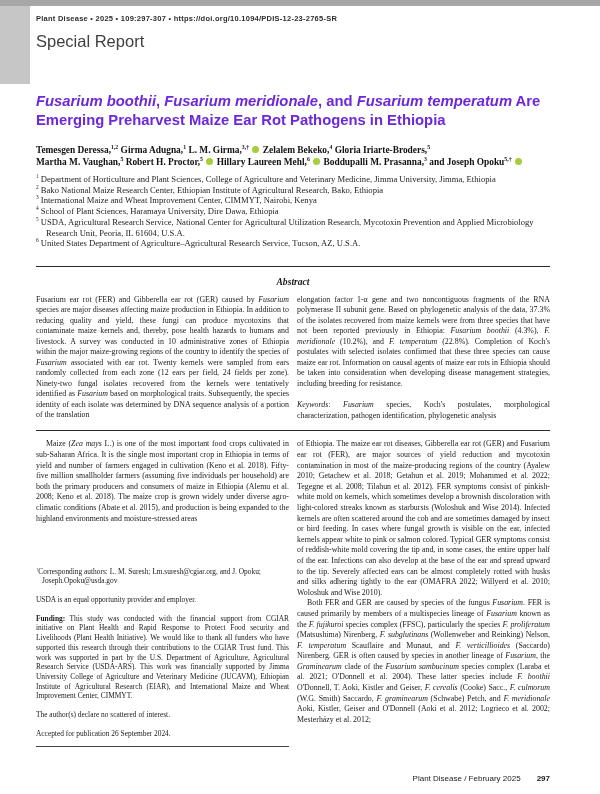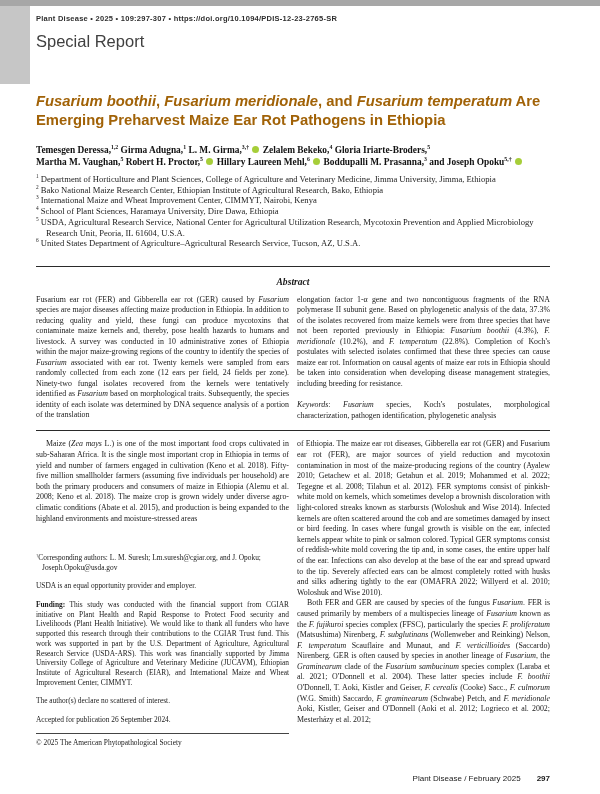--- a/index.html
+++ b/index.html
@@ -18,21 +18,21 @@
   .journal-meta{
     font-family:"Liberation Sans", sans-serif;
     font-size:7.5px;font-weight:bold;letter-spacing:.25px;color:#2e2e2e;
   }
   .article-type{
     font-family:"Liberation Sans", sans-serif;
     font-size:16.5px;color:#404040;margin-top:9px;
   }
   .article-title{
     font-family:"Liberation Sans", sans-serif;
-    font-weight:bold;font-size:14.8px;line-height:19px;color:#a16207;
+    font-weight:bold;font-size:14.8px;line-height:19px;color:#6d28d9;
     margin-top:41px;
   }
   .authors{
     font-weight:bold;font-size:9.4px;line-height:11.5px;margin-top:15px;color:#111;
   }
   sup{font-size:62%;line-height:0;vertical-align:super;}
   .orcid-dot{
     display:inline-block;width:7px;height:7px;border-radius:50%;
     background:var(--orcid,#A6CE39);margin:0 1px;
   }
@@ -109,21 +109,20 @@
     <div class="twocol body-cols">
       <div class="col body-col">
         <div class="body-text indent"><span>Maize (</span><span style="font-style: italic;">Zea mays</span><span> L.) is one of the most important food crops cultivated in sub-Saharan Africa. It is the single most important crop in Ethiopia in terms of yield and number of farmers engaged in cultivation (Keno et al. 2018). Fifty-five million smallholder farmers (assuming five individuals per household) are both the primary producers and consumers of maize in Ethiopia (Alemu et al. 2008; Keno et al. 2018). The maize crop is grown widely under diverse agro-climatic conditions (Abate et al. 2015), and production is being expanded to the highland environments and moisture-stressed areas</span></div>
         <div class="footnotes">
           <div class="fn fn-hang"><sup>†</sup><span>Corresponding authors: L. M. Suresh; Lm.suresh@cgiar.org, and J. Opoku; Joseph.Opoku@usda.gov</span></div>
           <div class="fn">USDA is an equal opportunity provider and employer.</div>
           <div class="fn fn-justify"><span style="font-weight: bold;">Funding:</span><span> This study was conducted with the financial support from CGIAR initiative on Plant Health and Rapid Response to Protect Food security and Livelihoods (Plant Health Initiative). We would like to thank all funders who have supported this research through their contributions to the CGIAR Trust fund. This work was supported in part by the U.S. Department of Agriculture, Agricultural Research Service (USDA-ARS). This work was financially supported by Jimma University College of Agriculture and Veterinary Medicine (JUCAVM), Ethiopian Institute of Agricultural Research (EIAR), and International Maize and Wheat Improvement Center, CIMMYT.</span></div>
           <div class="fn">The author(s) declare no scattered of interest.</div>
           <div class="fn">Accepted for publication 26 September 2024.</div>
           <hr class="fn-rule">
-          <div class="fn" style="margin-top:4px;">© 2025 The American Phytopathological Society</div>
         </div>
       </div>
       <div class="col">
         <div class="body-text"><span>of Ethiopia. The maize ear rot diseases, Gibberella ear rot (GER) and Fusarium ear rot (FER), are major sources of yield reduction and mycotoxin contamination in most of the maize-producing regions of the country (Ayalew 2010; Getachew et al. 2018; Getahun et al. 2019; Mohammed et al. 2022; Tegegne et al. 2008; Tilahun et al. 2012). FER symptoms consist of pinkish-white mold on kernels, which sometimes develop a brownish discoloration with light-colored streaks known as starbursts (Woloshuk and Wise 2014). Infected kernels are often scattered around the cob and are sometimes damaged by insect or bird feeding. In cases where fungal growth is visible on the ear, infected kernels appear white to pink or salmon colored. Typical GER symptoms consist of reddish-white mold covering the tip and, in some cases, the entire upper half of the ear. Infections can also develop at the base of the ear and spread upward to the tip. Severely affected ears can be almost completely rotted with husks and silks adhering tightly to the ear (OMAFRA 2022; Willyerd et al. 2010; Woloshuk and Wise 2010).</span></div>
         <div class="body-text indent"><span>Both FER and GER are caused by species of the fungus </span><span style="font-style: italic;">Fusarium</span><span>. FER is caused primarily by members of a multispecies lineage of </span><span style="font-style: italic;">Fusarium</span><span> known as the </span><span style="font-style: italic;">F. fujikuroi</span><span> species complex (FFSC), particularly the species </span><span style="font-style: italic;">F. proliferatum</span><span> (Matsushima) Nirenberg, </span><span style="font-style: italic;">F. subglutinans</span><span> (Wollenweber and Reinking) Nelson, </span><span style="font-style: italic;">F. temperatum</span><span> Scauflaire and Munaut, and </span><span style="font-style: italic;">F. verticillioides</span><span> (Saccardo) Nirenberg. GER is often caused by species in another lineage of </span><span style="font-style: italic;">Fusarium</span><span>, the </span><span style="font-style: italic;">Graminearum</span><span> clade of the </span><span style="font-style: italic;">Fusarium sambucinum</span><span> species complex (Laraba et al. 2021; O'Donnell et al. 2004). These latter species include </span><span style="font-style: italic;">F. boothii</span><span> O'Donnell, T. Aoki, Kistler and Geiser, </span><span style="font-style: italic;">F. cerealis</span><span> (Cooke) Sacc., </span><span style="font-style: italic;">F. culmorum</span><span> (W.G. Smith) Saccardo, </span><span style="font-style: italic;">F. graminearum</span><span> (Schwabe) Petch, and </span><span style="font-style: italic;">F. meridionale</span><span> Aoki, Kistler, Geiser and O'Donnell (Aoki et al. 2012; Logrieco et al. 2002; Mesterházy et al. 2012;</span></div>
       </div>
     </div>
 
   </div>
 

